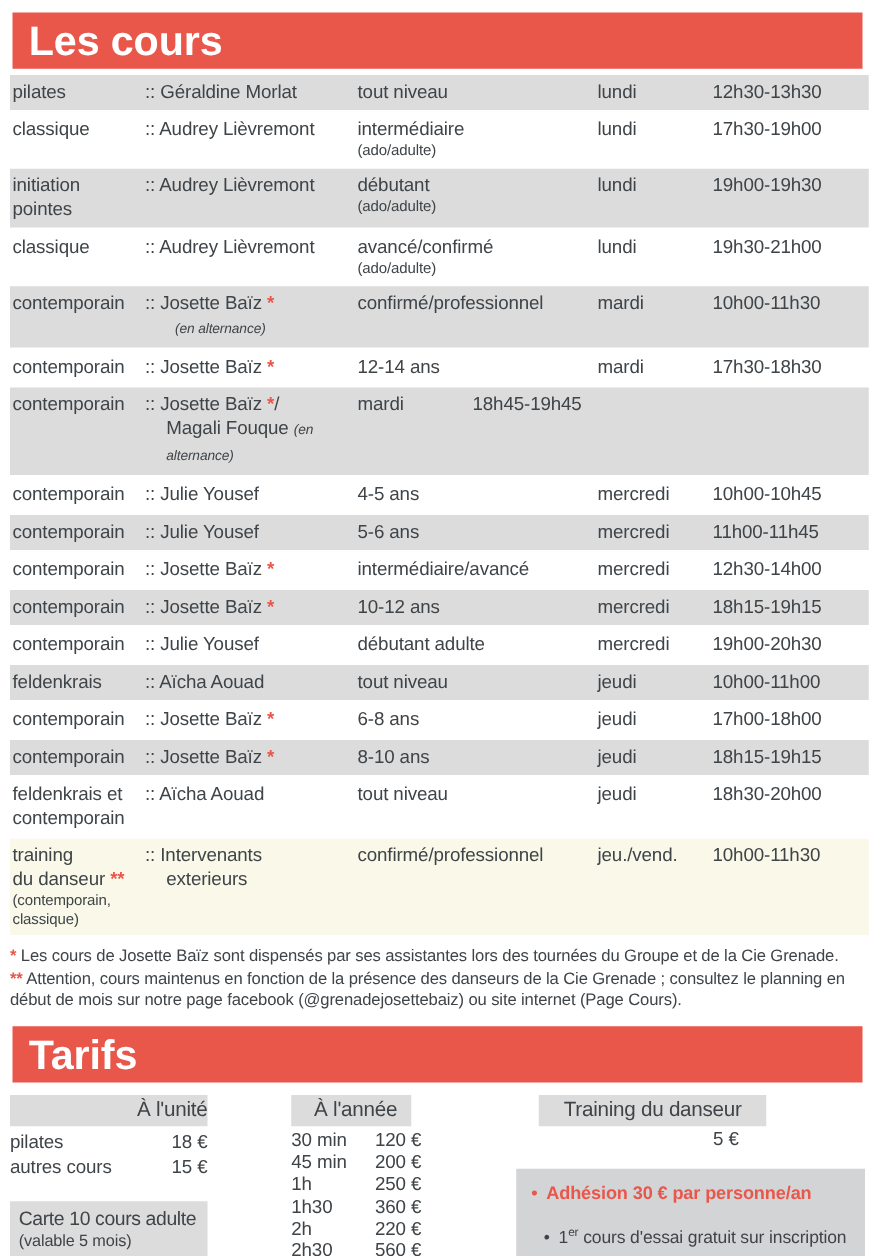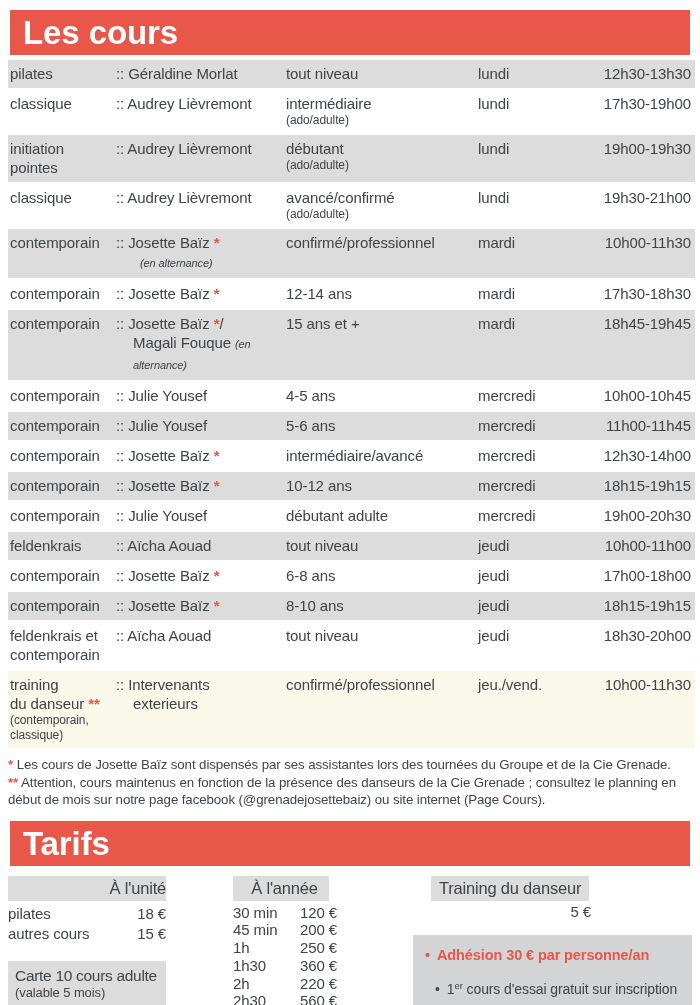--- a/index.html
+++ b/index.html
@@ -22,21 +22,21 @@
     font-size:15px;line-height:19px;
   }
   .bg-gray{background:#dcdcdc;}
   .bg-white{background:#ffffff;}
   .bg-cream{background:#faf8e8;}
   .cell{flex-shrink:0;}
   .c-course{width:106px;}
   .c-teacher{width:170px;}
   .c-level{width:192px;}
   .c-day{width:92px;}
-  .c-time{flex:1;text-align:right;padding-right:4px;}
+  .c-time{flex:1;padding-right:4px;}
   .sub{font-size:12px;line-height:15px;}
   .note{font-style:italic;font-size:11px;}
   .ind{padding-left:17px;}
   .ind2{padding-left:24px;}
   .mark{color:#e9564a;font-weight:bold;}
   
   .footnotes{margin:8px 8px 0;font-size:13.3px;line-height:17.5px;}
   .footnotes p{margin:0;}
   
   .tarifs{display:flex;margin:10px 8px 0;}
@@ -53,21 +53,21 @@
   .t-col1 .prow{width:158px;line-height:20px;}
   .t-col1 .prow:first-of-type{margin-top:3px;}
   .t-col2 .prow{width:104px;line-height:17.8px;}
   .t-col2 .prow:first-of-type{margin-top:3px;}
   .carte{
     background:#dcdcdc;width:158px;box-sizing:border-box;
     padding:5px 6px 5px 7px;margin-top:17px;
   }
   .carte .ttl{font-size:15.5px;letter-spacing:-0.3px;line-height:19px;}
   .carte .sub2{font-size:13px;line-height:16px;}
-  .thead{display:inline-block;margin-left:18px;padding:3px 8px;background:#dcdcdc;
+  .thead{display:inline-block;margin-left:18px;padding:3px 20px;background:#dcdcdc;
     font-size:16.5px;letter-spacing:-0.2px;}
   .tprice{width:178px;text-align:right;font-size:15px;line-height:22px;}
   .adh{
     background:#d3d4d6;margin-top:12px;margin-right:0;
     padding:11px 10px 11px 12px;font-size:14px;
   }
   .adh .title{color:#e9564a;font-weight:bold;font-size:14.5px;line-height:18px;}
   .adh .gap{height:15px;}
   .adh .b{line-height:21px;padding-left:10px;}
   .sup{font-size:9.5px;position:relative;top:-4.5px;}
@@ -164,23 +164,20 @@
       <div class="cell c-day">mardi</div>
       <div class="cell c-time">17h30-18h30</div>
     </div>
     <div class="crow bg-gray">
       <div class="cell c-course">
         <div class="ln">contemporain</div>
       </div>
       <div class="cell c-teacher">
         <div class="ln">:: Josette Baïz <span class="mark">*</span>/</div>
         <div class="ln ind">Magali Fouque <span class="note">(en alternance)</span></div>
-      </div>
-      <div class="cell c-level">
-        <div class="ln">15 ans et +</div>
       </div>
       <div class="cell c-day">mardi</div>
       <div class="cell c-time">18h45-19h45</div>
     </div>
     <div class="crow bg-white">
       <div class="cell c-course">
         <div class="ln">contemporain</div>
       </div>
       <div class="cell c-teacher">
         <div class="ln">:: Julie Yousef</div>

